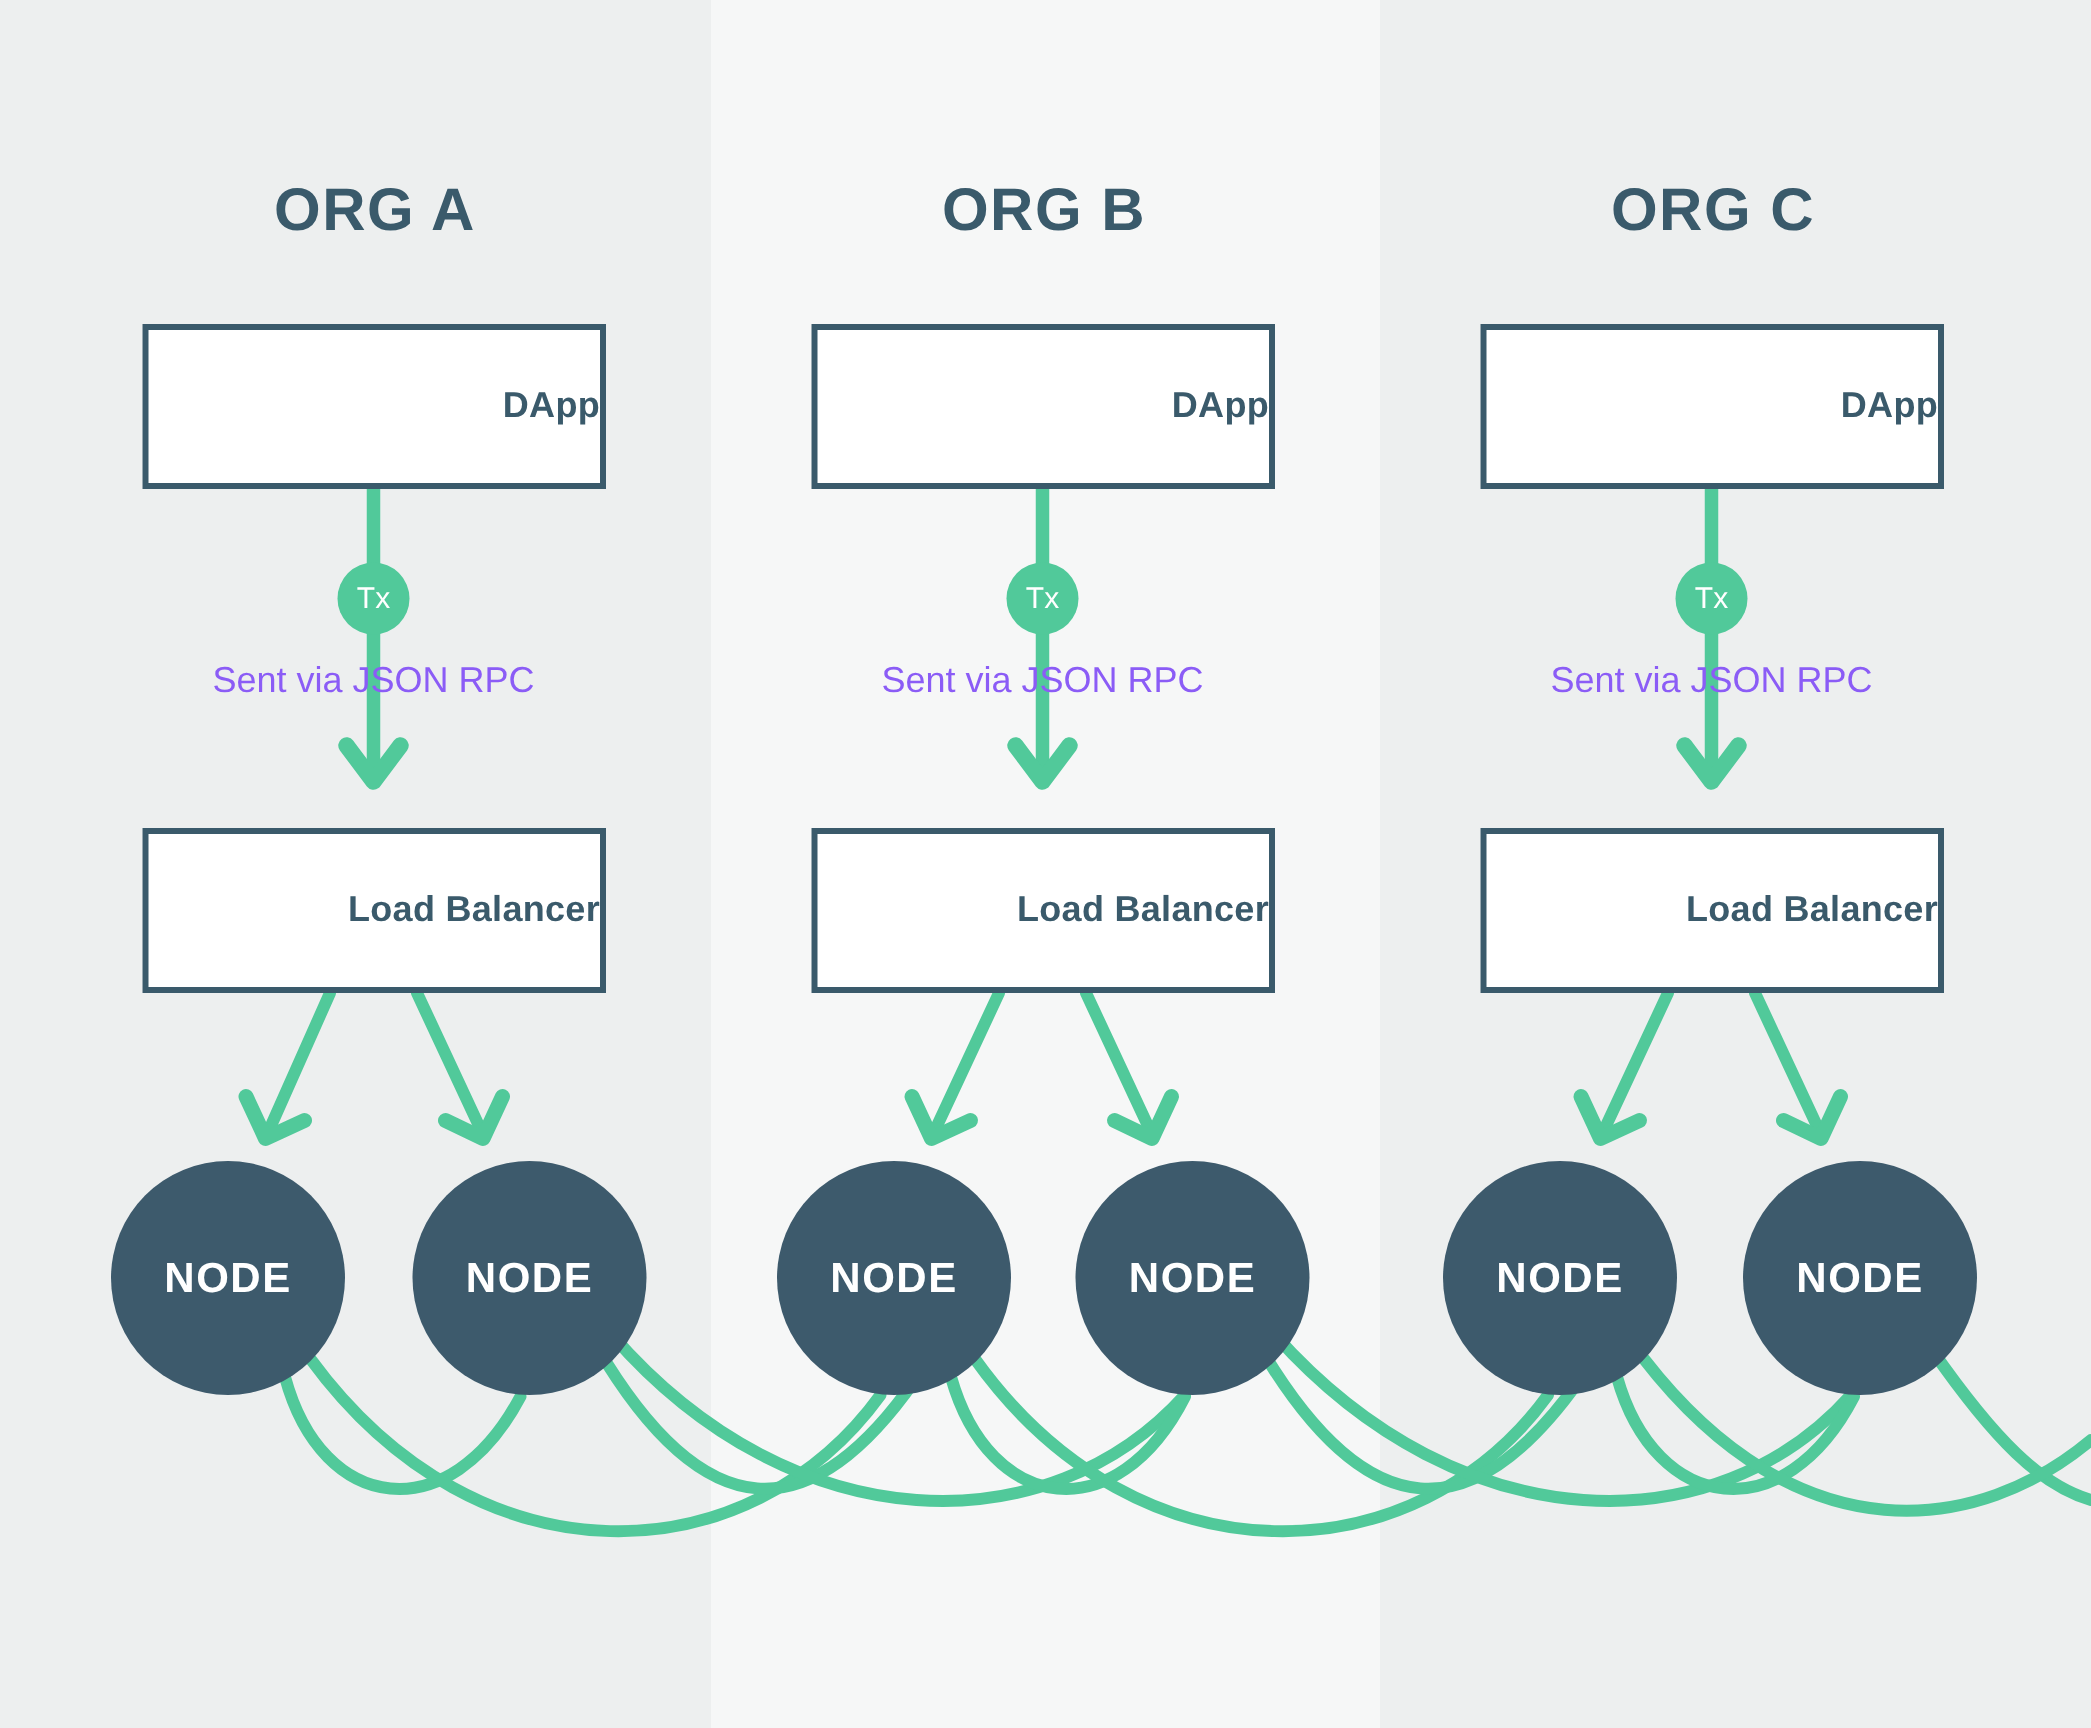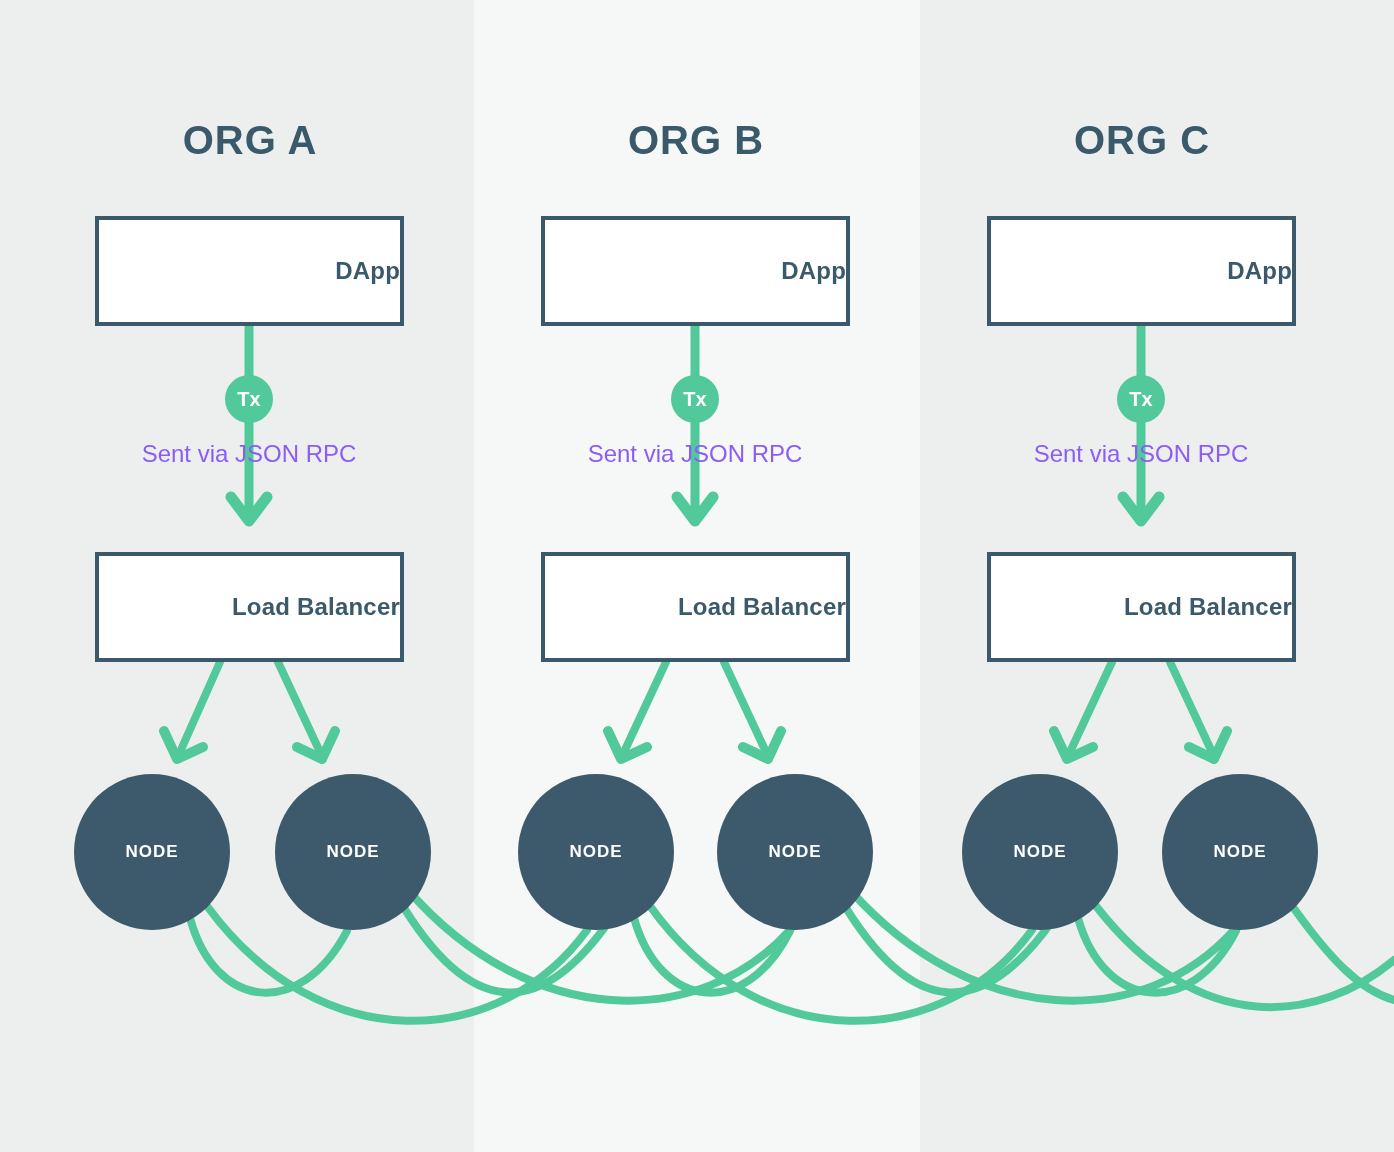--- a/index.html
+++ b/index.html
@@ -66,38 +66,38 @@
     position: absolute;
     width: 48px;
     height: 48px;
     border-radius: 50%;
     background: #51c99a;
     display: flex;
     align-items: center;
     justify-content: center;
     color: #ffffff;
     font-size: 20px;
-    font-weight: bold;
+    font-weight: normal;
   }
 
   .rpc-label {
     position: absolute;
     width: 360px;
     text-align: center;
     font-size: 24px;
     color: #8b5cf6;
     top: 440px;
   }
 
   .node-label {
     position: absolute;
     width: 160px;
     text-align: center;
     color: #ffffff;
-    font-size: 17px;
+    font-size: 28px;
     font-weight: bold;
     letter-spacing: 1px;
     transform: translate(-50%, -50%);
   }
 </style>
 </head>
 <body>
 
 <div id="canvas">
 

